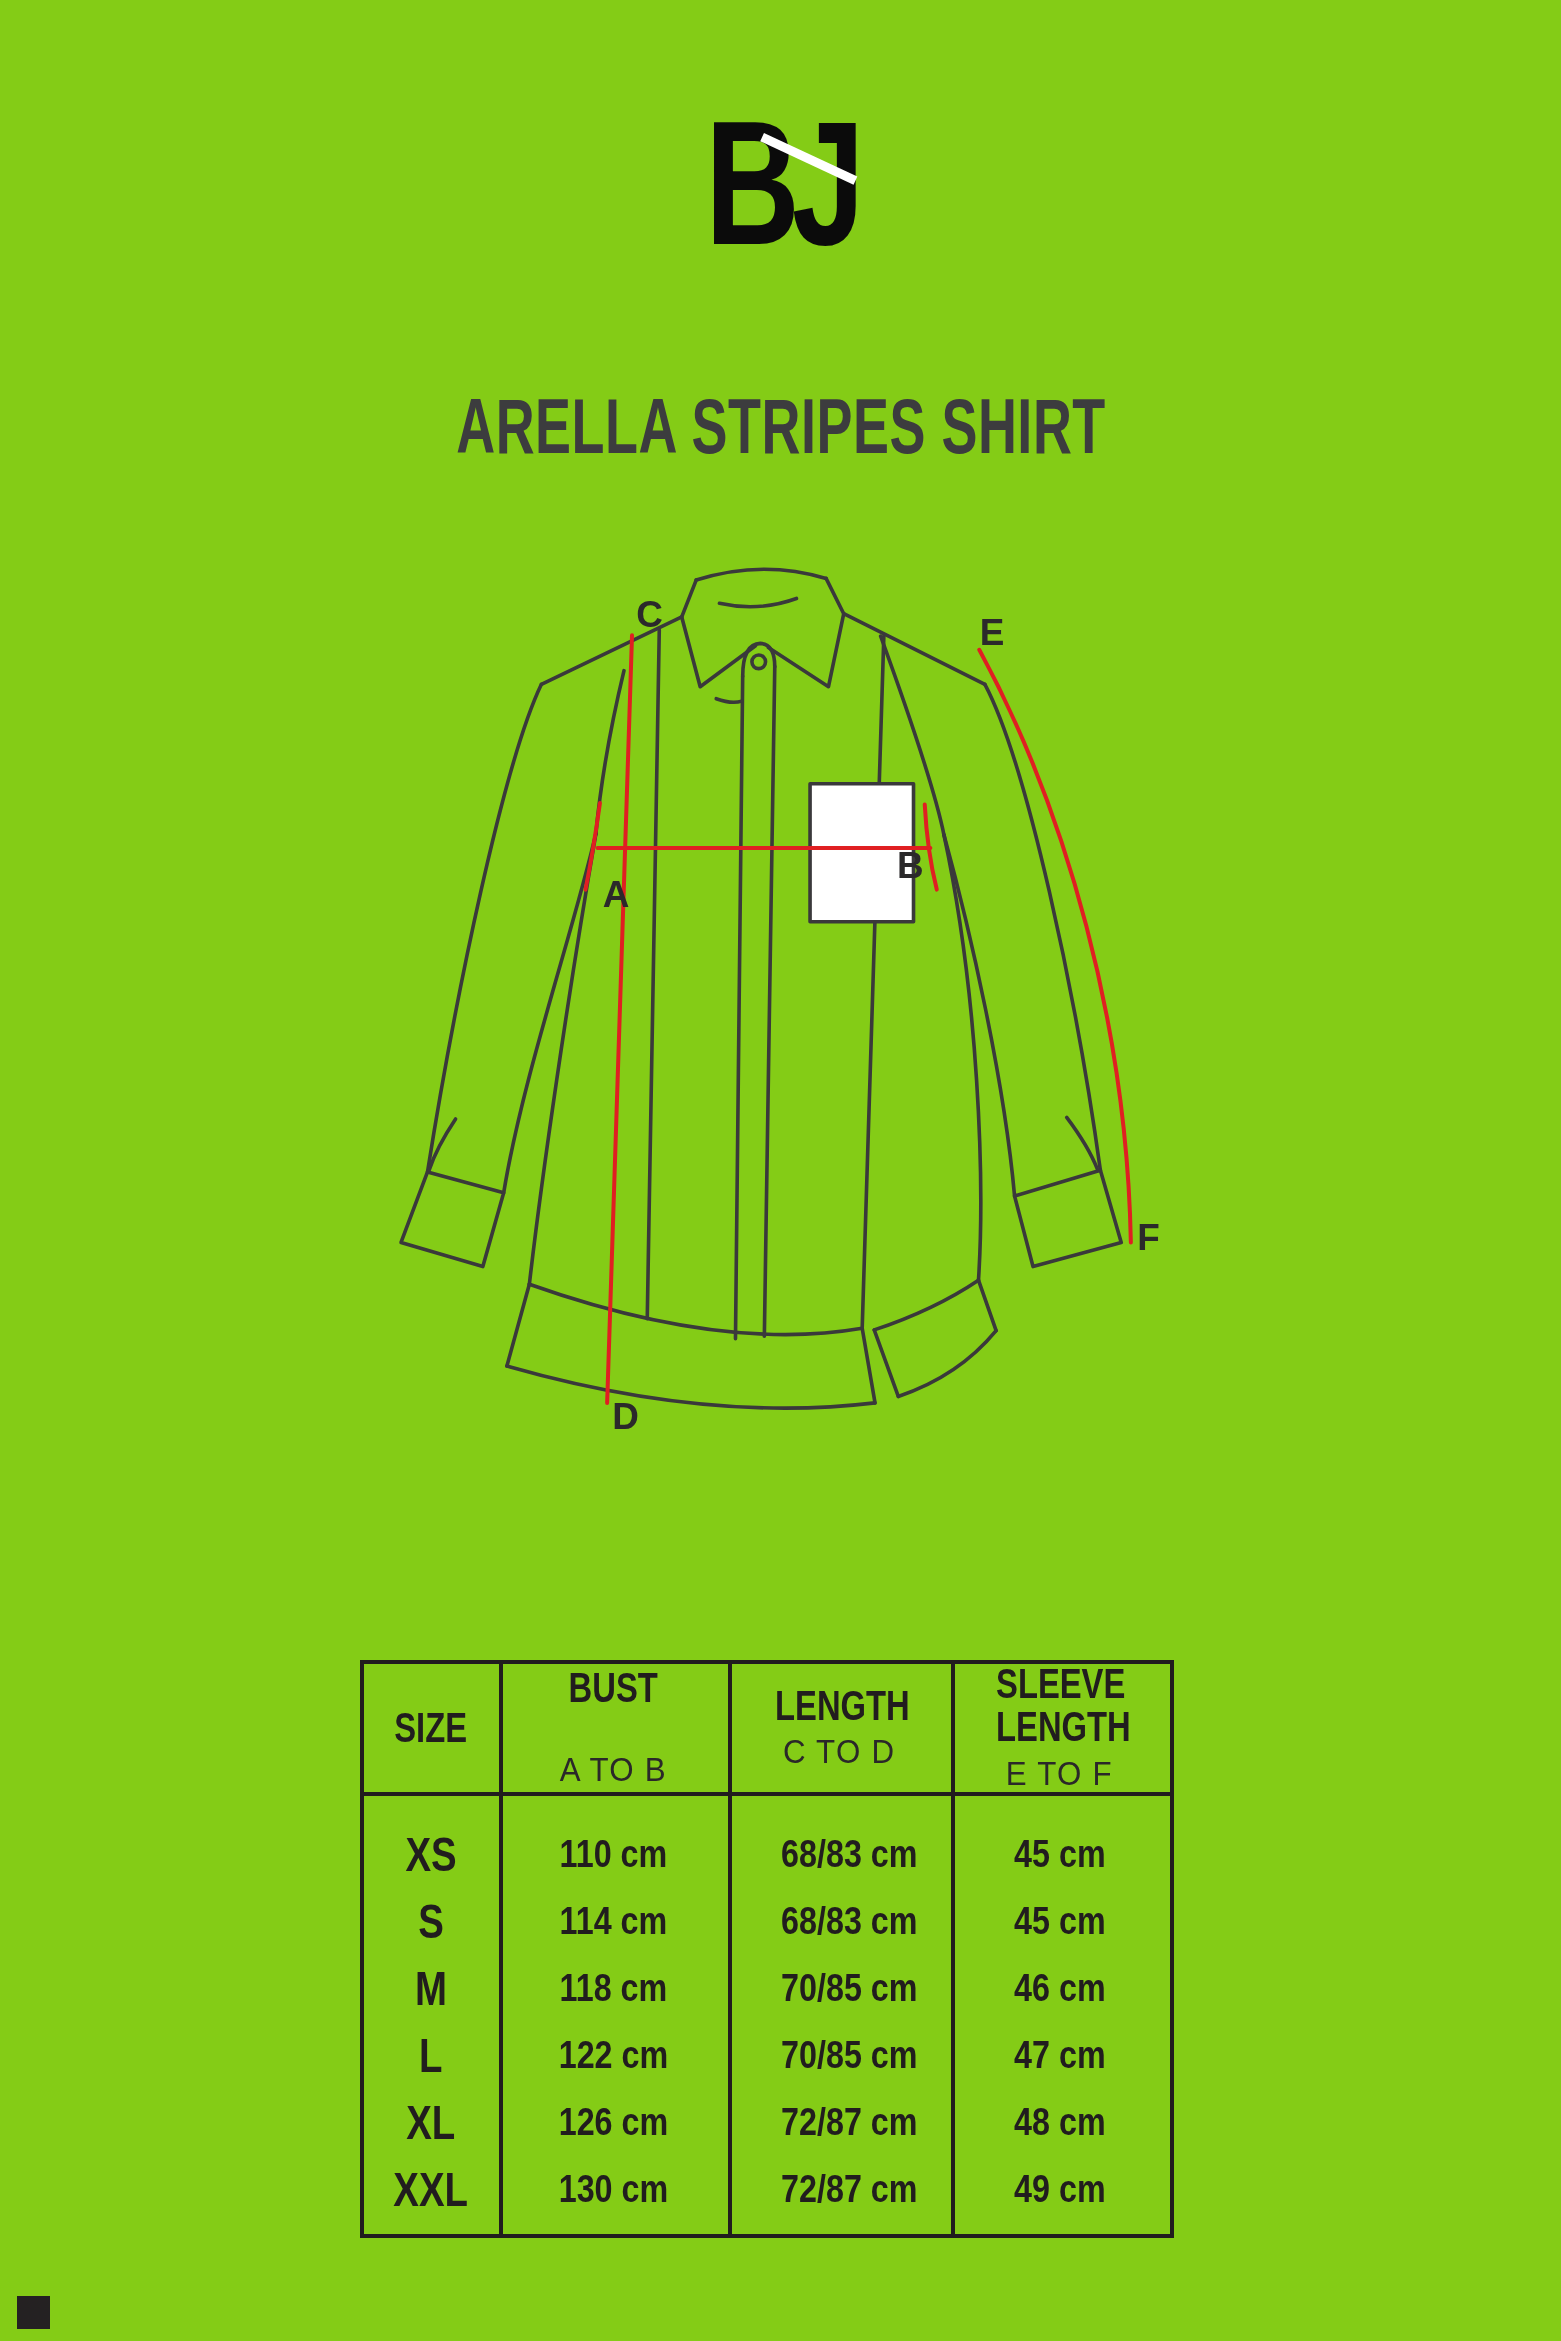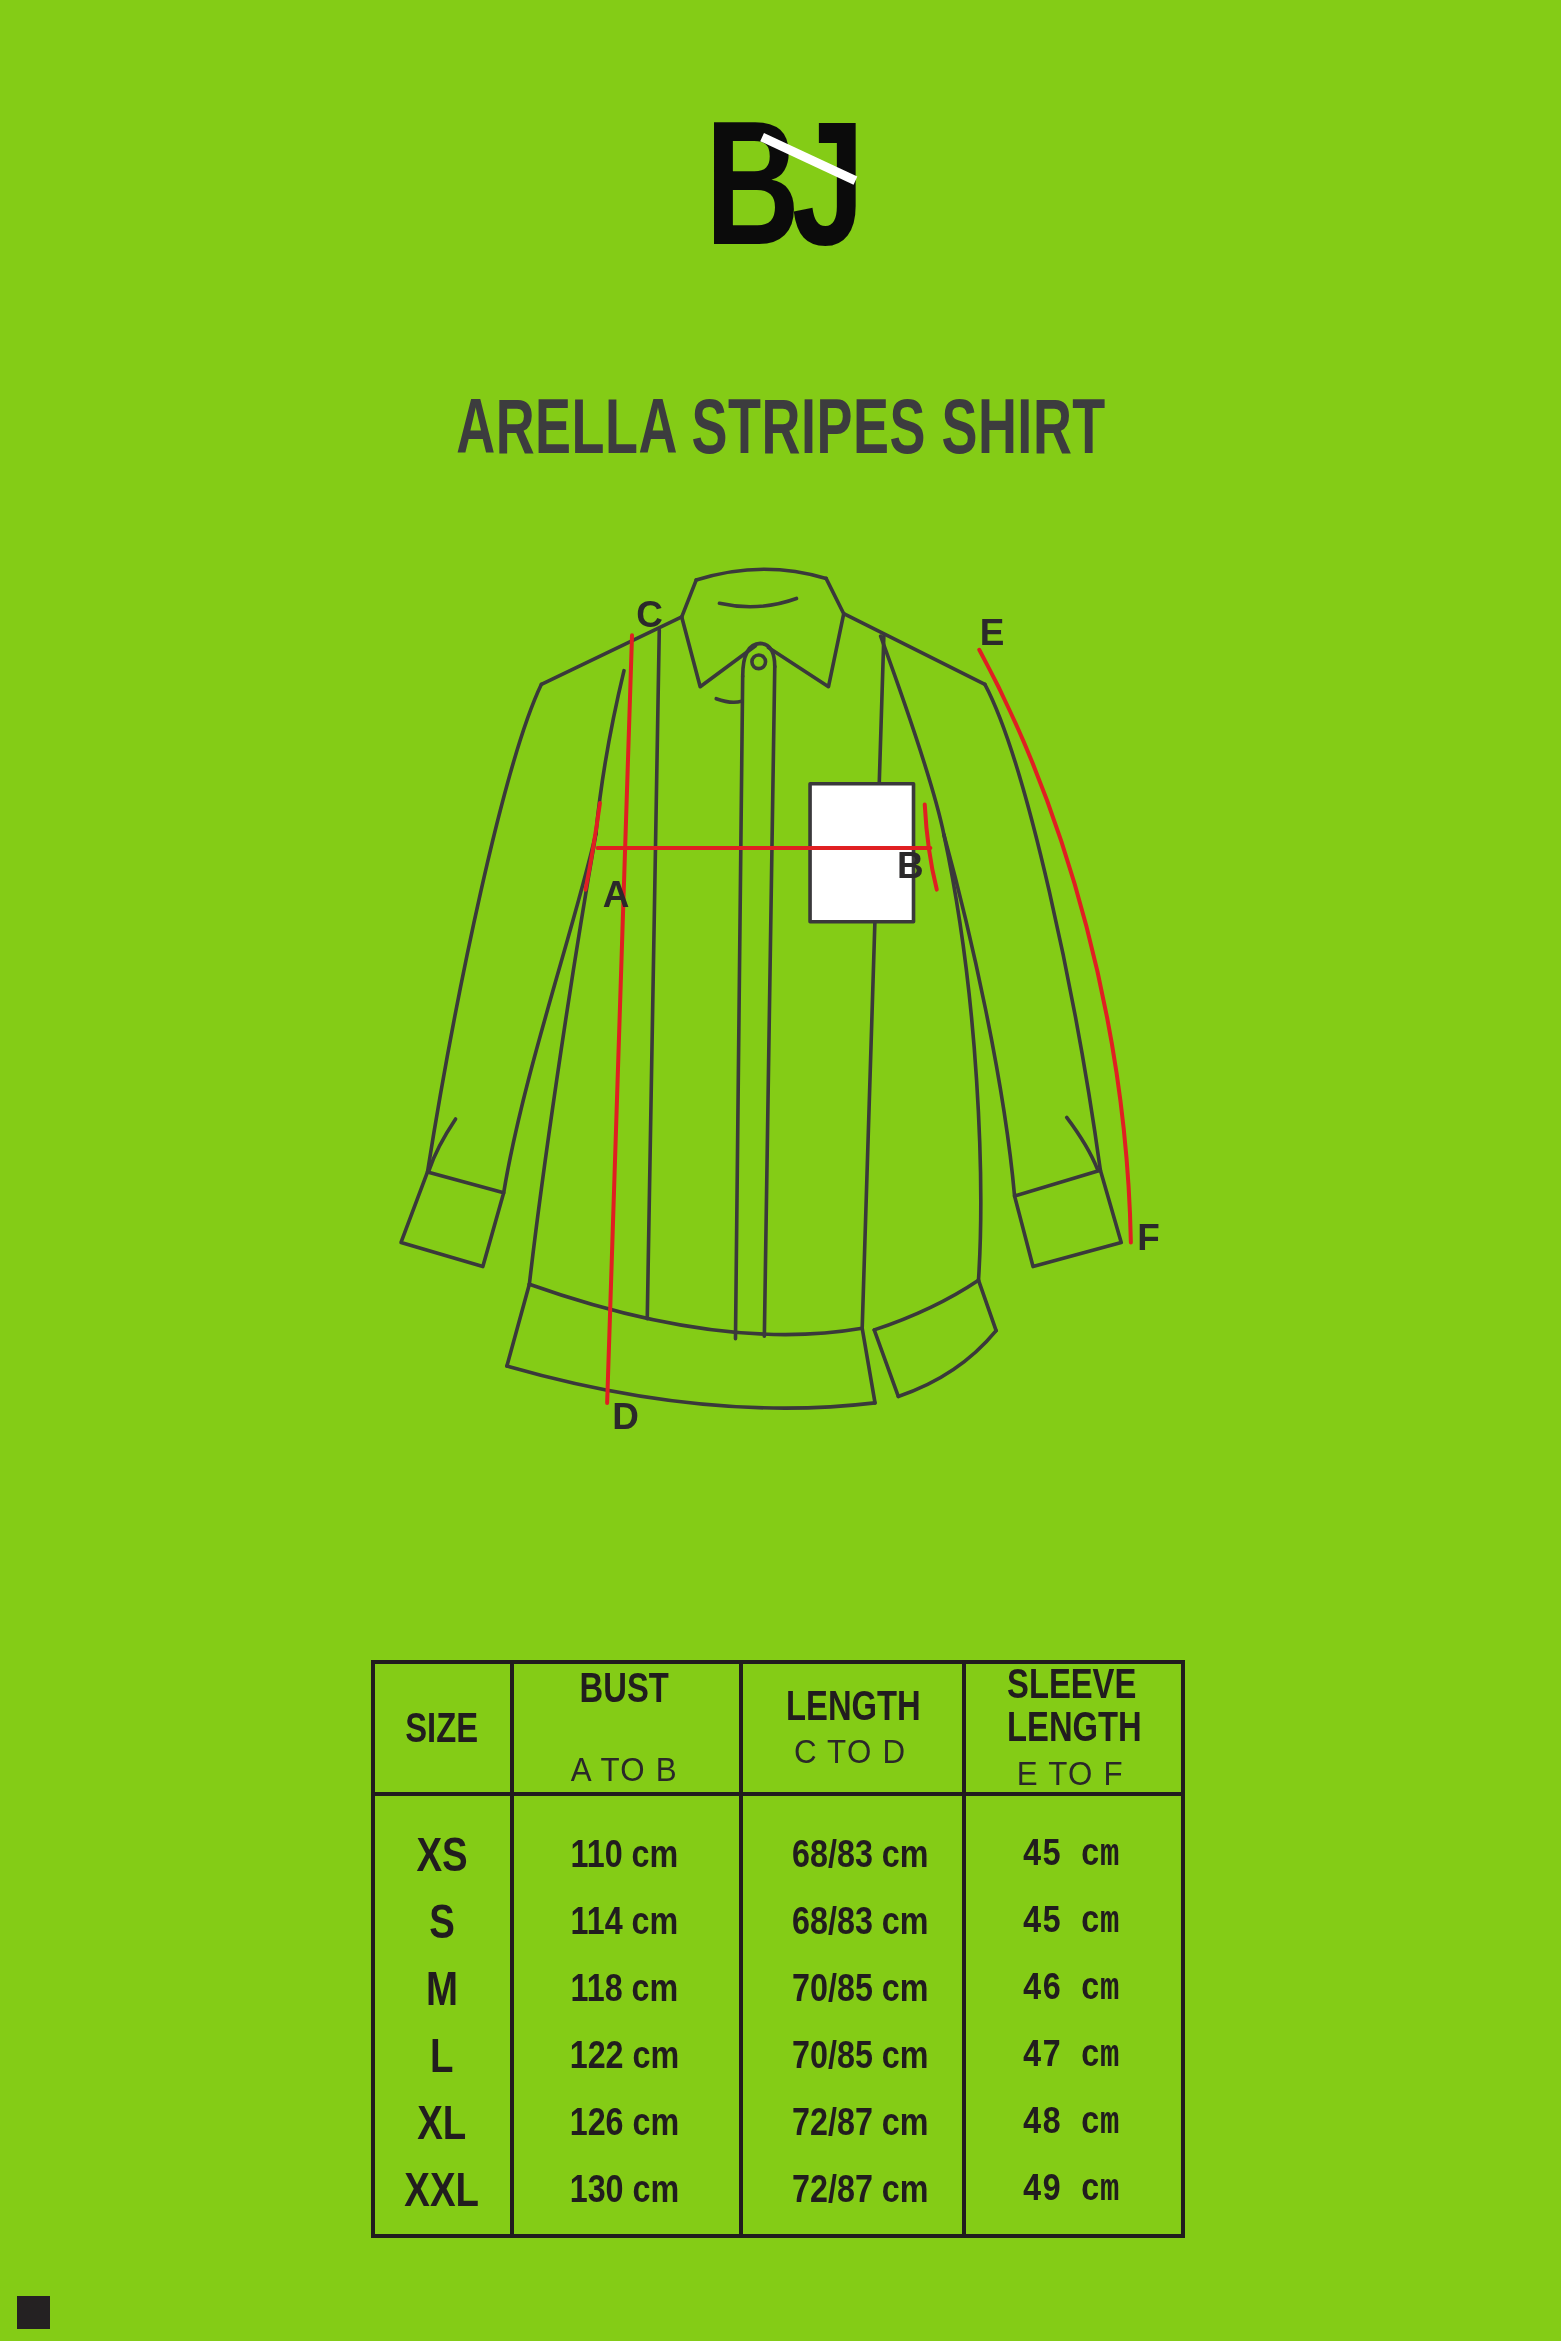--- a/index.html
+++ b/index.html
@@ -30,35 +30,35 @@
     letter-spacing:0.01em;white-space:nowrap;
   }
   
   .diagram{position:absolute;left:385px;top:546px;width:802px;height:923px;}
   .diagram path,.diagram circle{fill:none;stroke:#3a393b;stroke-width:4.5;stroke-linecap:round;stroke-linejoin:round;}
   .diagram .pocket{fill:#ffffff;}
   .diagram .red{stroke:#e01f22;stroke-width:5;}
   .diagram text{font-family:"Liberation Sans",sans-serif;font-weight:bold;font-size:46px;fill:#2b292b;stroke:none;}
   
   .size-table{
-    position:absolute;left:371px;top:1660px;width:814px;height:578px;
+    position:absolute;left:360px;top:1660px;width:814px;height:578px;
     border:4px solid #211d1e;box-sizing:border-box;color:#211d1e;
   }
   .col-sep{position:absolute;top:0;bottom:0;width:4px;background:#211d1e;}
   .sep-1{left:135px;} .sep-2{left:364px;} .sep-3{left:587px;}
   .header-underline{position:absolute;left:0;right:0;top:128px;height:4px;background:#211d1e;}
   .thead{position:absolute;left:0;top:0;height:128px;width:100%;display:flex;}
   .th{display:flex;flex-direction:column;align-items:center;justify-content:center;box-sizing:border-box;}
   .th-size{width:135px;} .th-bust{width:233px;gap:36px;} .th-length{width:223px;} .th-sleeve{width:223px;}
   .th-label{display:inline-block;font-weight:bold;font-size:42px;line-height:1.02;transform:scaleX(0.78);text-align:center;max-width:164px;}
   .th-sub{display:inline-block;font-weight:normal;font-size:34px;color:#2a2829;letter-spacing:0.04em;transform:scaleX(0.92);margin-top:4.8px;}
   .tbody{position:absolute;left:0;top:132px;width:100%;padding-top:25px;}
   .tr{display:flex;height:67px;align-items:center;}
   .td{display:flex;align-items:flex-start;justify-content:center;box-sizing:border-box;}
-  .td-size{width:135px;} .td-bust{width:233px;} .td-length{width:223px;padding-left:21px;} .td-sleeve{width:223px;font-family:Liberation Mono, monospace;}
+  .td-size{width:135px;} .td-bust{width:233px;} .td-length{width:223px;padding-left:21px;} .td-sleeve{width:223px;}
   .td-size span{display:inline-block;font-weight:bold;font-size:48px;transform:scaleX(0.80);}
   .td-val span{display:inline-block;font-weight:bold;font-size:38px;transform:scaleX(0.85);}
   
   .corner-square{position:absolute;left:17px;top:2296px;width:33px;height:33px;background:#242122;}
 </style>
 </head>
 <body>
 
 <div class="page">
 

